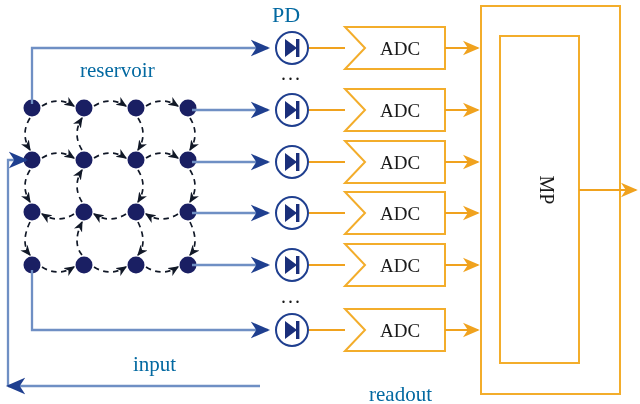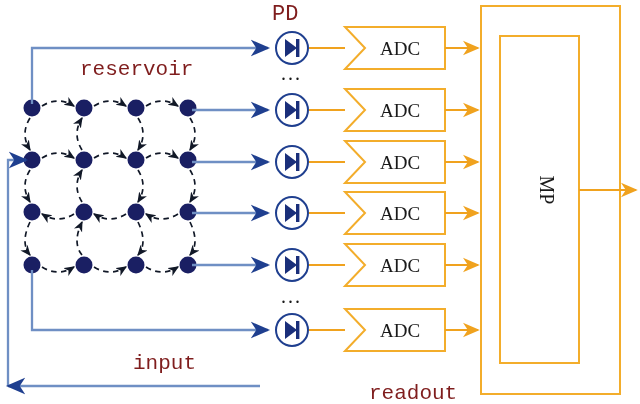--- a/index.html
+++ b/index.html
@@ -17,23 +17,23 @@
   }
   #diagram-svg {
     position: absolute;
     left: 0;
     top: 0;
     width: 640px;
     height: 404px;
   }
   .lbl {
     position: absolute;
-    color: #7f1d1d;
+    color: #0369a1;
     white-space: nowrap;
-    font-family: Liberation Mono, monospace;
+    font-family: Liberation Serif, serif;
   }
   .lbl-pd      { left: 272px; top: 2px;   font-size: 22px; }
   .lbl-res     { left: 80px;  top: 58px;  font-size: 21px; }
   .lbl-input   { left: 133px; top: 352px; font-size: 21px; }
   .lbl-readout { left: 369px; top: 374px; font-size: 21px; margin-top: 8px; }
   .adc-text {
     font-size: 19px;
     fill: #1a1a1a;
     font-family: "Liberation Serif", "DejaVu Serif", serif;
   }

